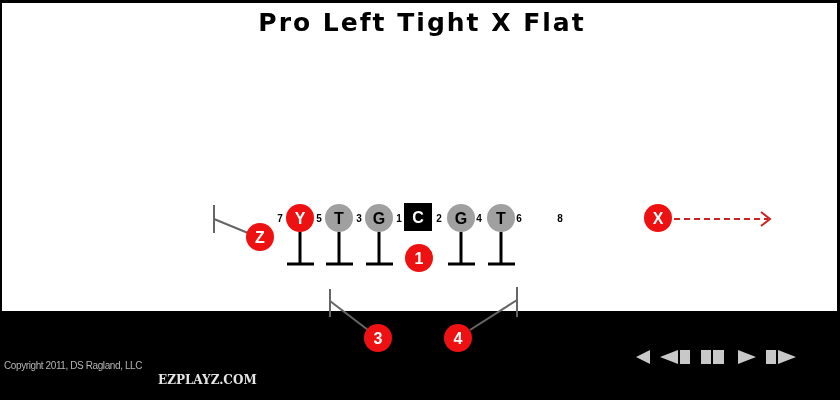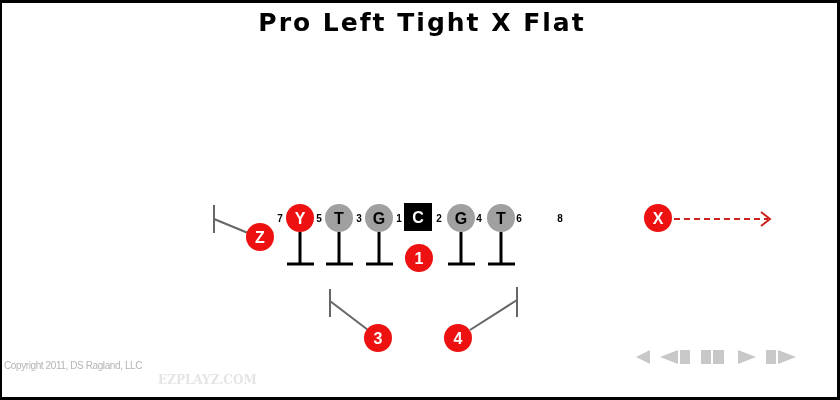--- a/index.html
+++ b/index.html
@@ -1,18 +1,18 @@
 <!DOCTYPE html>
 <html><head>
 <meta charset="utf-8">
 <style>
   html, body { margin:0; padding:0; }
   body { width:840px; height:400px; overflow:hidden; background:#000; }
   #frame {
-    position:absolute; left:2px; top:3px; width:835px; height:394px;
+    position:absolute; left:2px; top:3px; width:835px; height:308px;
     background:#fff; overflow:hidden;
   }
   #title {
     position:absolute; left:0; top:5px; width:840px; text-align:center;
     font-family:"DejaVu Sans", sans-serif; font-weight:bold; font-size:25px;
     letter-spacing:2px; color:#000;
   }
   svg { position:absolute; left:-2px; top:-3px; }
   .lbl { font-family:"Liberation Sans", sans-serif; font-weight:bold; }
   #copyright {

